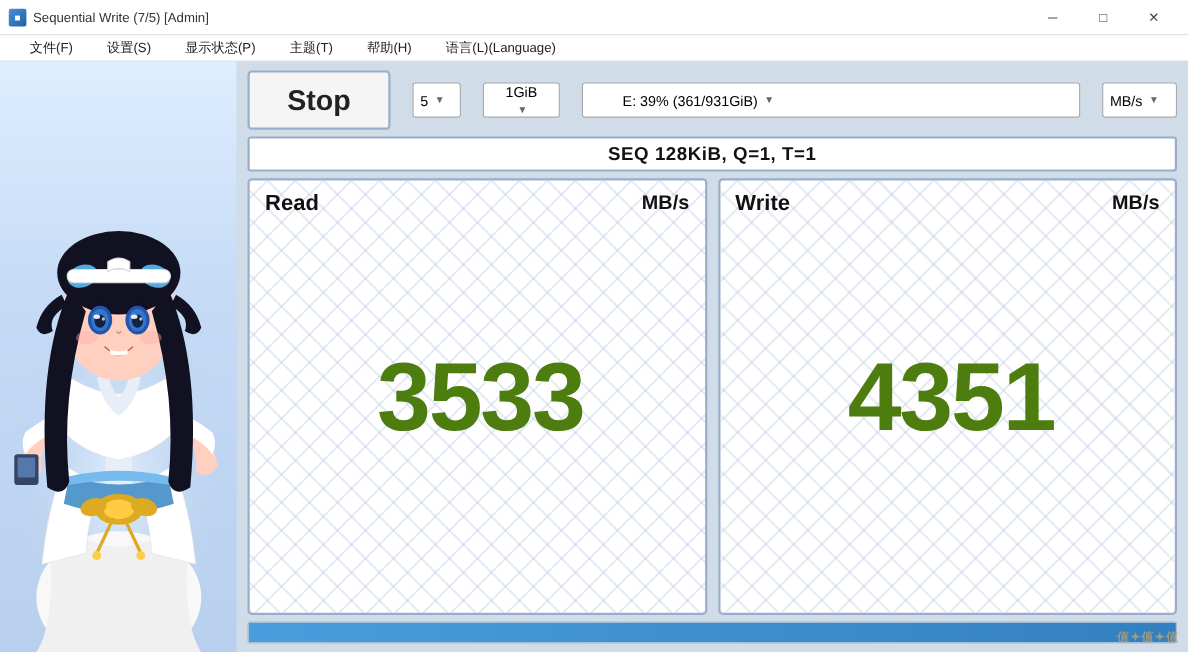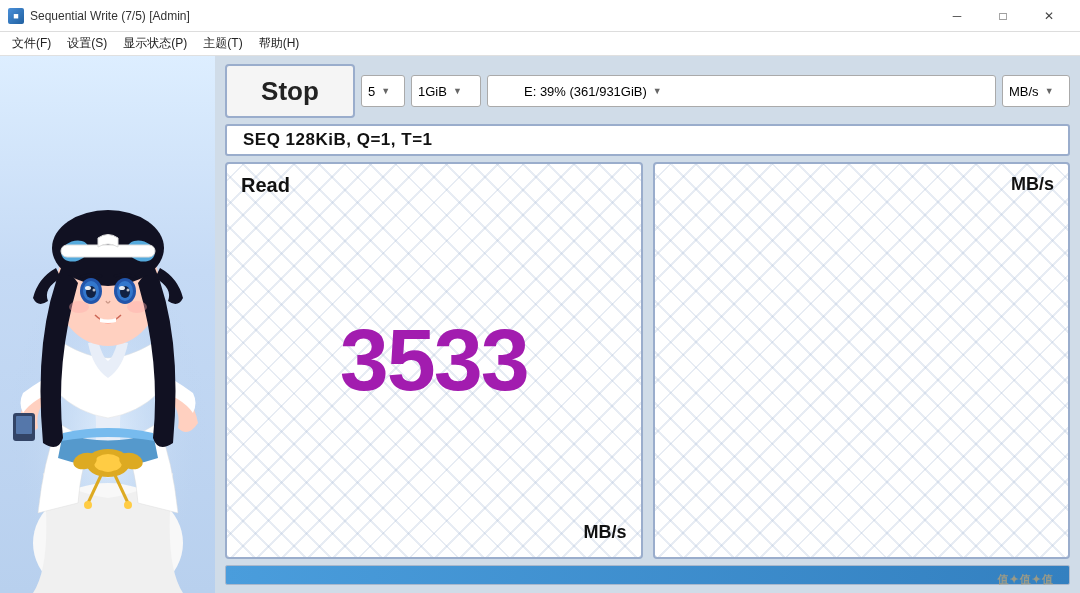--- a/index.html
+++ b/index.html
@@ -60,21 +60,21 @@
       align-items: center;
       border-bottom: 1px solid #e0e0e0;
       padding: 0 4px;
       font-size: 12px;
       color: #222;
     }
     .menu-item {
       padding: 2px 8px;
       cursor: pointer;
       height: 24px;
-      display: flex; align-items: center;
+      display: flex; align-items: center; margin-left: 15px;
     }
 
     
     .app-body {
       display: flex;
       flex-direction: row;
       height: calc(593px - 56px);
       background: #c8d8e8;
     }
 
@@ -106,21 +106,21 @@
       flex-direction: column;
       padding: 8px 10px 8px 10px;
       gap: 6px;
       background: #d0dce8;
     }
 
     
     .toolbar-row {
       display: flex;
       align-items: center;
-      gap: 6px;
+      gap: 20px;
       height: 54px;
     }
 
     .stop-btn {
       width: 130px;
       height: 54px;
       background: #f5f5f5;
       border: 2px solid #9aadcc;
       border-radius: 4px;
       font-size: 26px;
@@ -142,29 +142,29 @@
       gap: 4px;
       white-space: nowrap;
     }
     .dropdown-arrow {
       font-size: 9px;
       color: #666;
       margin-left: 2px;
     }
 
     .dropdown-num { min-width: 44px; }
-    .dropdown-size { min-width: 70px; }
+    .dropdown-size { min-width: 70px; flex-direction: column; }
     .dropdown-drive { min-width: 220px; flex: 1; padding-left: 36px; }
     .dropdown-unit { min-width: 68px; }
 
     
     .bench-label {
       background: white;
       border: 2px solid #9aadcc;
-      text-align: left;
+      text-align: center;
       padding: 4px 16px;
       font-size: 17px;
       font-weight: bold;
       color: #111;
       border-radius: 3px;
       letter-spacing: 0.5px;
     }
 
     
     .results-row {
@@ -204,40 +204,40 @@
         transparent 18px
       );
       pointer-events: none;
       z-index: 0;
     }
 
     .result-inner {
       position: relative;
       z-index: 1;
       display: flex;
-      flex-direction: column;
+      flex-direction: row;
       height: 100%;
       padding: 10px 14px 10px 14px;
     }
 
     .result-label {
       font-size: 20px;
       font-weight: bold;
       color: #111;
       margin-bottom: 0;
     }
 
     .result-value {
       flex: 1;
       display: flex;
       align-items: center;
       justify-content: center;
       font-size: 88px;
       font-weight: bold;
-      color: #a21caf;
+      color: #4d7c0f;
       letter-spacing: -2px;
       line-height: 1;
     }
 
     .result-unit {
       font-size: 18px;
       font-weight: bold;
       color: #111;
       text-align: right;
       padding-bottom: 4px;
@@ -256,21 +256,21 @@
     .progress-fill {
       height: 100%;
       background: linear-gradient(90deg, #4a9ddc, #3380c0);
       width: 100%;
     }
 
     
     .watermark {
       position: absolute;
       bottom: 6px;
-      right: 26px;
+      right: 8px;
       font-size: 11px;
       color: rgba(180,160,120,0.8);
       font-weight: bold;
       letter-spacing: 1px;
       z-index: 50;
     }
   </style>
 </head>
 <body>
 
@@ -287,20 +287,21 @@
     <button class="title-btn close">✕</button>
   </div>
 </div>
 
 <div class="menu-bar">
   <div class="menu-item">文件(F)</div>
   <div class="menu-item">设置(S)</div>
   <div class="menu-item">显示状态(P)</div>
   <div class="menu-item">主题(T)</div>
   <div class="menu-item">帮助(H)</div>
+  <div class="menu-item">语言(L)(Language)</div>
 </div>
 
 <div class="app-body">
 
   <div class="char-panel">
 
     <svg class="char-art" viewBox="0 0 210 510" xmlns="http://www.w3.org/2000/svg">
 
       <defs>
         <radialGradient id="bgGlow" cx="50%" cy="60%" r="50%">
@@ -425,20 +426,22 @@
       <div class="result-box">
         <div class="result-inner">
           <div class="result-label">Read</div>
           <div class="result-value">3533</div>
           <div class="result-unit">MB/s</div>
         </div>
       </div>
 
       <div class="result-box">
         <div class="result-inner">
+          <div class="result-label">Write</div>
+          <div class="result-value">4351</div>
           <div class="result-unit">MB/s</div>
         </div>
       </div>
 
     </div>
 
     <div class="progress-bar-row">
       <div class="progress-fill"></div>
     </div>
 

